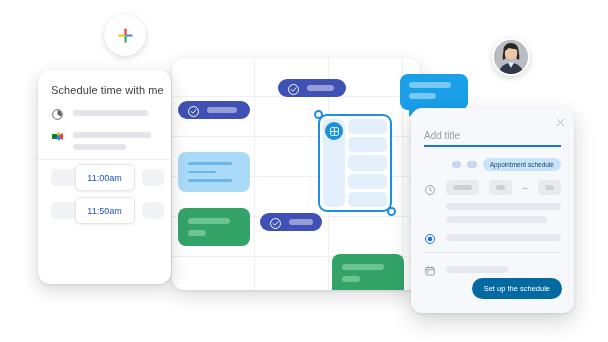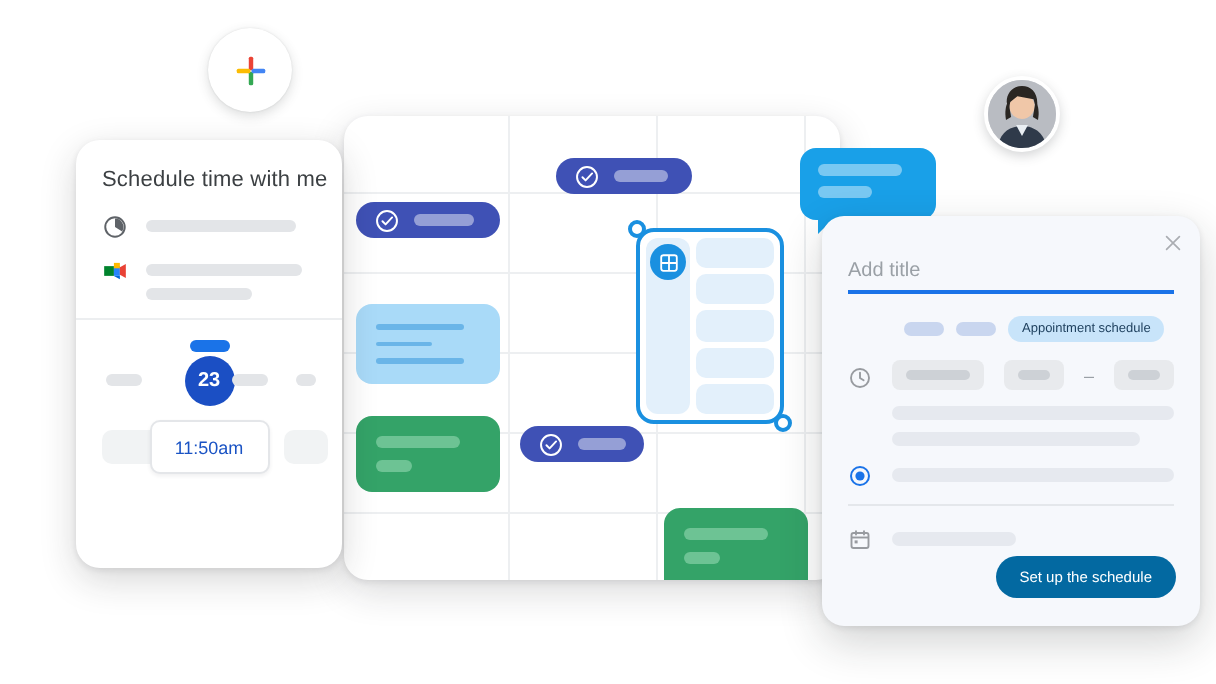--- a/index.html
+++ b/index.html
@@ -158,21 +158,21 @@
     width: 60px; height: 27px;
     background: #ffffff; border: 1px solid #e4e6e9; border-radius: 5px;
     display: flex; align-items: center; justify-content: center;
     font-size: 9px; color: #1a53c4;
     box-shadow: 0 1px 2px rgba(32,33,36,.07);
   }
 
   
   .right-panel {
     position: absolute; left: 411px; top: 108px;
-    width: 189px; height: 205px;
+    width: 163px; height: 205px;
     background: #f6f8fc;
     border-radius: 11px;
     box-shadow: 0 8px 22px rgba(32,33,36,.20), 0 1px 3px rgba(32,33,36,.10);
     overflow: hidden;
   }
   .rp-head { height: 22px; position: relative; }
   .rp-close {
     position: absolute; right: 8px; top: 6px;
     width: 11px; height: 11px; opacity: .5;
   }
@@ -341,28 +341,26 @@
         </svg>
       </span>
       <span class="left-lines">
         <span class="bar" style="width:92%"></span>
         <span class="bar" style="width:62%"></span>
       </span>
     </div>
 
     <div class="left-divider"></div>
 
-    <div class="daystrip">
-      <span class="day-tab"></span>
-      <span class="bar d1"></span>
-      <span class="day-circle">23</span>
-      <span class="bar d2"></span>
-      <span class="bar d3"></span>
-    </div>
-
+
+    <div class="slot-row">
+      <span class="slot-bg" style="width:46px"></span>
+      <span class="slot-bg r"></span>
+      <span class="slot-chip">11:00am</span>
+    </div>
 
     <div class="slot-row">
       <span class="slot-bg" style="width:46px"></span>
       <span class="slot-bg r"></span>
       <span class="slot-chip">11:50am</span>
     </div>
   </div>
 
   <div class="right-panel">
     <div class="rp-head">

